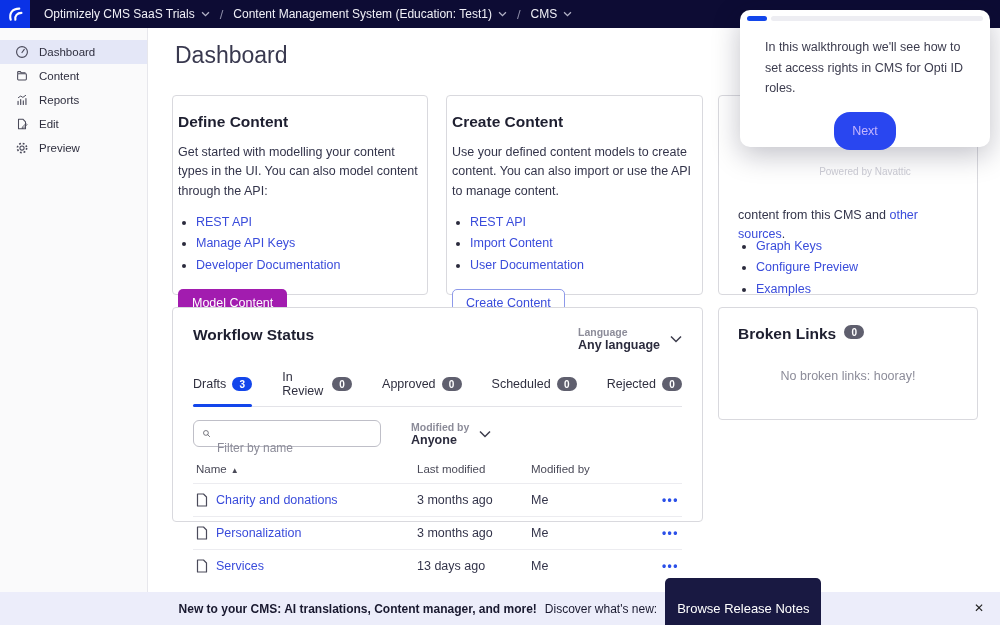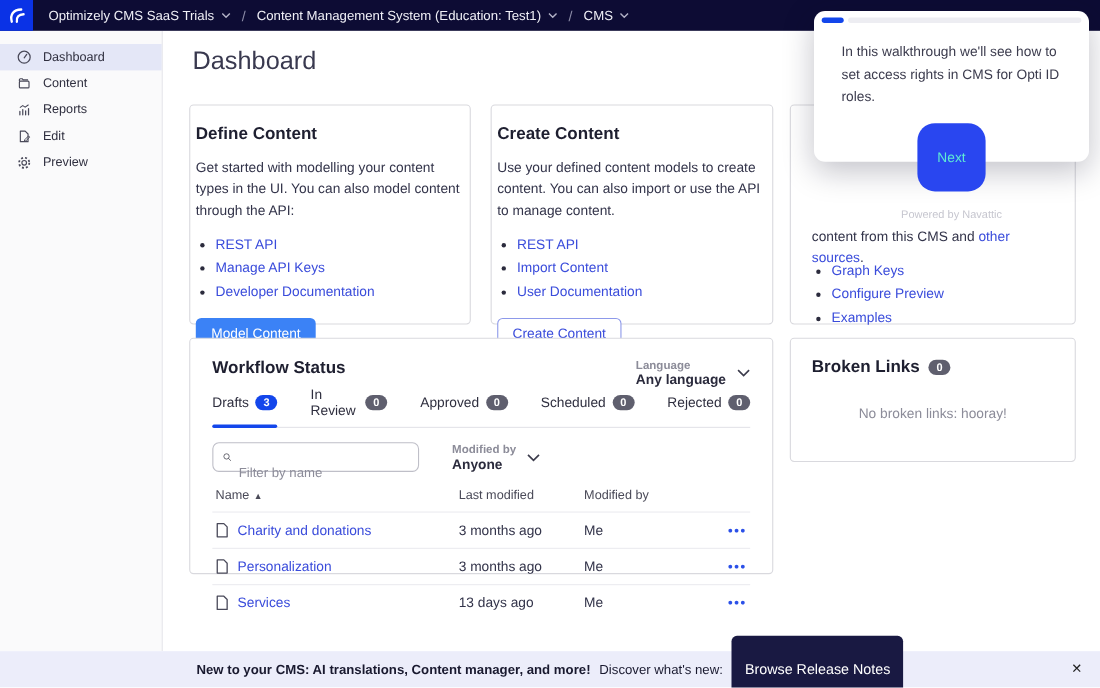--- a/index.html
+++ b/index.html
@@ -23,21 +23,21 @@
   
   .main { position:absolute; left:148px; top:28px; right:0; bottom:33px; background:#fff; }
   .page-title { position:absolute; left:27px; top:14px; font-size:23px; font-weight:500; color:#39394f; }
 
   .card { position:absolute; background:#fff; border:1px solid #d9d9de; border-radius:4px; padding:17px 5px; }
   .card h2 { font-size:15.5px; font-weight:700; color:#1e1f30; margin-bottom:12px; }
   .card p { font-size:12.5px; line-height:1.55; color:#33344a; }
   .card ul { list-style:disc; padding-left:18px; margin:11px 0 13px; }
   .card li { font-size:12.5px; line-height:1.7; }
   .link { color:#3a4cdb; cursor:pointer; text-decoration:none; }
-  .btn-primary { background:#3b82f6; color:#fff; border:none; border-radius:5px; padding:7px 14px; font-size:12.5px; font-family:inherit; cursor:pointer; }
+  .btn-primary { background:#a21caf; color:#fff; border:none; border-radius:5px; padding:7px 14px; font-size:12.5px; font-family:inherit; cursor:pointer; }
   .btn-outline { background:#fff; color:#3a4cdb; border:1px solid #8d99ea; border-radius:5px; padding:6px 13px; font-size:12.5px; font-family:inherit; cursor:pointer; }
 
   .card-define { left:24px; top:67px; width:256px; height:200px; }
   .card-create { left:298px; top:67px; width:257px; height:200px; }
   .card-graph  { left:570px; top:67px; width:260px; height:200px; padding-top:110px; }
   .card-graph ul { position:absolute; left:19px; top:140px; margin:0; padding-left:18px; width:200px; }
   .card-graph .btn-outline { position:absolute; left:19px; top:215px; }
   
   .card-graph { padding:17px 19px; }
   .graph-flow { margin-top:93px; }
@@ -45,21 +45,21 @@
   
   .card-workflow { left:24px; top:279px; width:531px; height:215px; padding:18px 20px; }
   .wf-head { display:flex; justify-content:space-between; align-items:flex-start; }
   .wf-title { font-size:15.5px; font-weight:700; color:#1e1f30; }
   .select-block { display:flex; align-items:center; gap:10px; cursor:pointer;font-weight:bold; }
   .select-lines { display:flex; flex-direction:column; }
   .select-label { font-size:10.5px; color:#8c8c99; }
   .select-value { font-size:12.5px; color:#2b2b3d; }
   .chev { color:#3c3c4c; }
 
-  .tabs { display:flex; gap:30px; margin-top:0; border-bottom:1px solid #e3e3e8; }
+  .tabs { display:flex; gap:30px; margin-top:18px; border-bottom:1px solid #e3e3e8; }
   .tab { display:flex; align-items:center; gap:6px; padding-bottom:8px; font-size:12.5px; color:#2f2f3f; cursor:pointer; position:relative; }
   .tab.active::after { content:""; position:absolute; left:0; right:0; bottom:-1px; height:3px; border-radius:2px; background:#1346eb; }
   .badge { min-width:20px; height:14px; padding:0 6px; border-radius:8px; background:#5f5f6e; color:#fff; font-size:10px; font-weight:700; display:inline-flex; align-items:center; justify-content:center; }
   .badge.blue { background:#1346eb; }
 
   .filter-row { display:flex; align-items:center; margin-top:13px; }
   .search-box { width:188px; height:27px; border:1px solid #bfbfc8; border-radius:6px; display:flex; align-items:center; padding:0 8px; gap:6px; background:#fff; }
   .search-box input { border:none; outline:none; flex:1; font-size:12px; font-family:inherit; color:#c2410c; background:transparent;margin-top:29px; }
   .search-box input::placeholder { color:#8c8c99; }
   .filter-row .select-block { margin-left:30px; }
@@ -68,31 +68,31 @@
   .t-head, .t-row { display:grid; grid-template-columns: 221px 114px 1fr 28px; align-items:center; }
   .t-head { font-size:11.5px; color:#4a4a58; padding:4px 3px 8px; }
   .t-row { border-top:1px solid #ececf0; height:33px; padding:0 3px; font-size:12.5px; color:#33344a; }
   .name-cell { display:flex; align-items:center; gap:8px; }
   .doc-ic { color:#4a4a5a; display:flex; }
   .dots { color:#2b50e8; font-weight:700; letter-spacing:1.5px; font-size:12px; cursor:pointer; text-align:right; }
   .sort-arrow { font-size:8px; color:#4a4a58; margin-left:4px; }
 
   
   .card-broken { left:570px; top:279px; width:260px; height:113px; padding:17px 19px; }
-  .bl-head { display:flex; align-items:center; gap:8px; }
+  .bl-head { display:flex; align-items:flex-start; gap:8px; }
   .bl-empty { text-align:center; margin-top:26px; font-size:12.5px; color:#8c8c99; }
 
   
   .popup { position:absolute; left:740px; top:10px; width:250px; height:137px; background:#fff; border-radius:10px; box-shadow:0 8px 28px rgba(10,10,40,.25); z-index:60; }
   .progress { display:flex; gap:4px; padding:6px 7px 0; }
   .seg { height:5px; border-radius:3px; }
   .seg.done { width:20px; background:#1346eb; }
   .seg.todo { flex:1; background:#ededf2; }
   .popup-text { padding:16px 25px 0; font-size:12.5px; line-height:1.65; color:#3c3c4e; }
-  .popup-next { display:block; margin:13px auto 0; background:#2946f0; color:#5eead4; border:none; border-radius:16px; padding:24px 18px; font-size:12.5px; font-family:inherit; cursor:pointer; }
+  .popup-next { display:block; margin:13px auto 0; background:#2946f0; color:#c4b5fd; border:none; border-radius:16px; padding:12px 18px; font-size:12.5px; font-family:inherit; cursor:pointer; }
   .powered { text-align:center; margin-top:16px; font-size:10px; color:#c6c6cf; }
 
   
   .banner { position:absolute; left:0; bottom:0; width:1000px; height:33px; background:#ecedfa; display:flex; align-items:center; justify-content:center; gap:8px; z-index:30; }
   .banner-bold { font-size:12px; font-weight:700; color:#19192f; }
   .banner-reg { font-size:12px; color:#19192f; }
   .banner-btn { background:#191942; color:#fff; border:none; border-radius:5px; padding:23px 12px; font-size:13px; font-weight:400; font-family:inherit; cursor:pointer; }
   .banner-close { position:absolute; right:16px; top:9px; font-size:12px; color:#222; cursor:pointer; }
 </style>
 </head>

